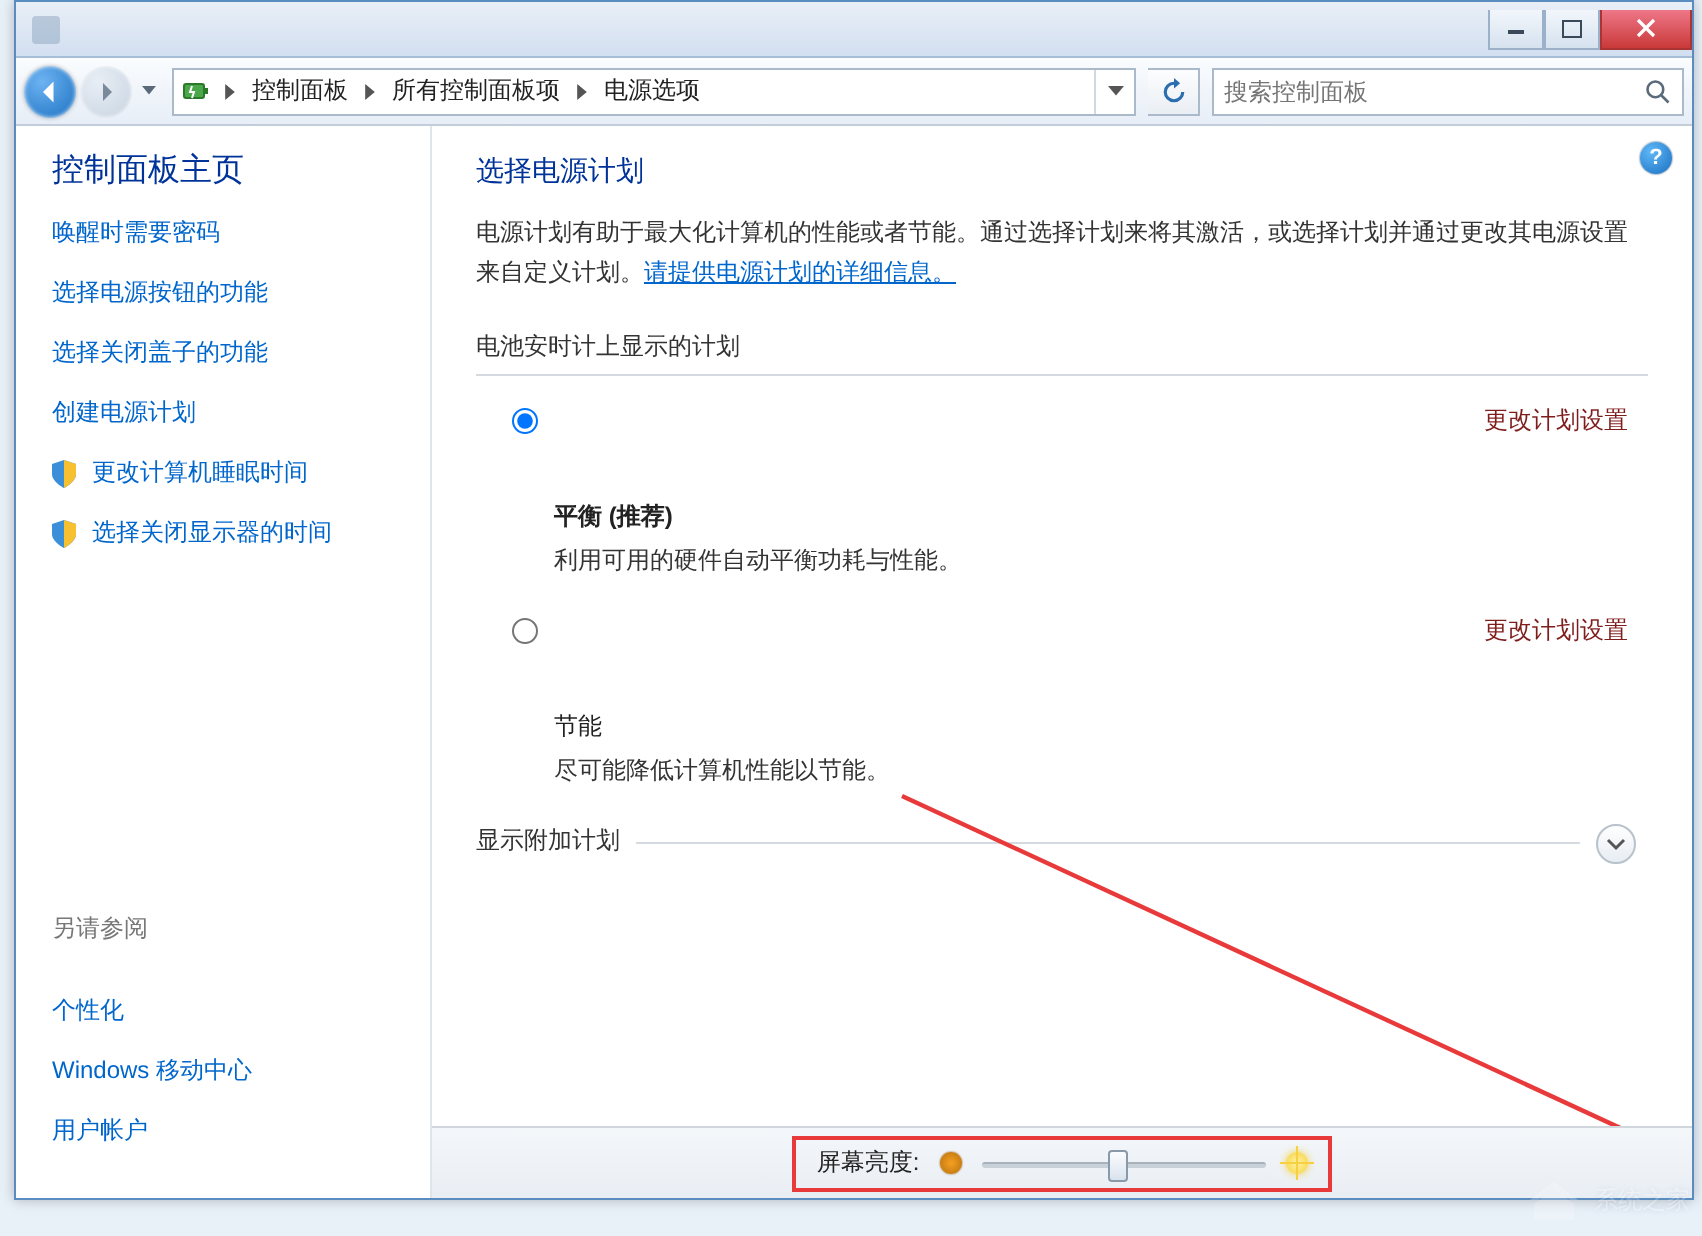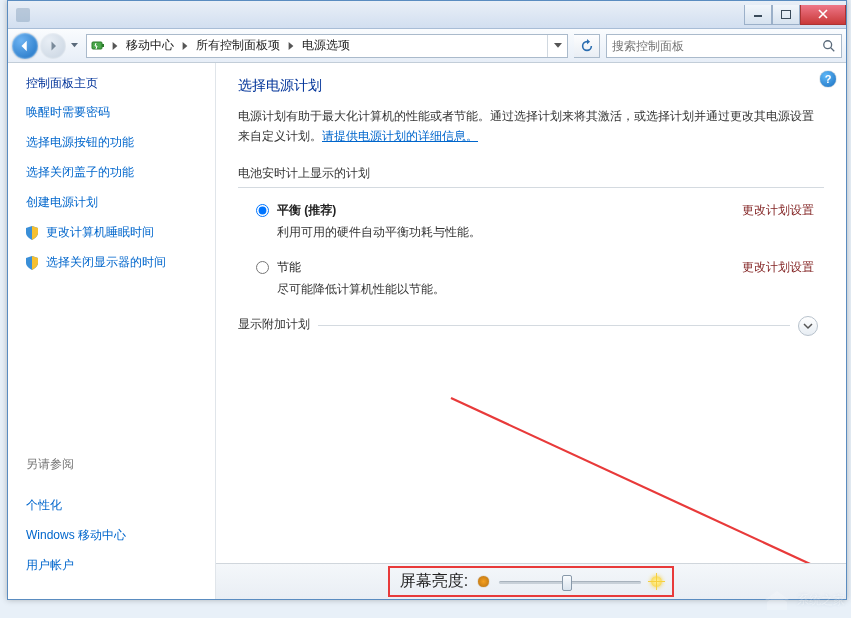--- a/index.html
+++ b/index.html
@@ -34,50 +34,50 @@
     .bc-sep svg { width:6px; height:8px; fill:#555; }
     .addr-dd { width:20px; border-left:1px solid #d0d8e0; display:flex; align-items:center; justify-content:center; height:100%; }
     .refresh-btn { width:26px; height:24px; border:1px solid #aabacb; border-left:none; background:linear-gradient(#fdfdfe,#e9eef4); display:flex; align-items:center; justify-content:center; }
     .refresh-btn svg { width:14px; height:14px; fill:#2a6db0; }
     .search-box { width:236px; height:24px; margin-left:4px; border:1px solid #aabacb; background:#fff; display:flex; align-items:center; padding:0 5px; }
     .search-box input { flex:1; border:none; outline:none; font-size:12px; color:#888; background:transparent; }
     .search-box svg { width:14px; height:14px; fill:#5a6a7a; }
     
     .body { display:flex; height: calc(100% - 62px); }
     .sidebar { width:208px; background:#fff; border-right:1px solid #e0e5ea; padding:12px 0 12px 18px; display:flex; flex-direction:column; position:relative; }
-    .sidebar-title { color:#003399; font-size:12px; margin-bottom:12px; }
+    .sidebar-title { color:#003399; font-size:16px; margin-bottom:12px; }
     .sidebar-link { color:#0066cc; font-size:12px; margin-bottom:13px; cursor:pointer; display:flex; align-items:center; gap:6px; }
     .sidebar-link .ic { width:16px; height:16px; display:inline-flex; align-items:center; justify-content:center; }
     .sidebar-link.with-icon { margin-left: -2px; }
     .see-also { position:absolute; bottom:12px; left:18px; }
     .see-also-title { color:#777; font-size:12px; margin-bottom:24px; }
     
     .main { flex:1; padding: 14px 22px 0 22px; position:relative; overflow:hidden; }
     .help-icon { position:absolute; top:8px; right:10px; width:16px; height:16px; border-radius:50%; background:radial-gradient(circle at 35% 30%,#5fb8f8,#1a6fc0); color:#fff; font-size:11px; font-weight:bold; display:flex; align-items:center; justify-content:center; box-shadow:0 0 1px #05385f; }
     .page-title { color:#003399; font-size:14px; margin-bottom:11px; }
     .page-desc { color:#333; font-size:12px; line-height:1.7; margin-bottom:18px; }
     .page-desc a { color:#0066cc; text-decoration:underline; }
     
     .section-label { color:#333; font-size:12px; margin-bottom:5px; }
     .section-rule { border:none; border-top:1px solid #d4dae0; margin-bottom:14px; }
     .plan { display:flex; align-items:flex-start; margin: 0 10px 18px 18px; }
     .plan-radio { margin-top:2px; margin-right:8px; }
-    .plan-body { flex:1; }
+    .plan-body { flex:1;margin-top:48px; }
     .plan-name { font-size:12px; color:#222; margin-bottom:5px; }
     .plan-name b { font-weight:bold; }
     .plan-desc { font-size:12px; color:#333; }
     .plan-link { color:#7f1d1d; font-size:12px; margin-left:auto; white-space:nowrap; }
     
     .expand-row { display:flex; align-items:flex-start; margin-top:4px; }
     .expand-btn { width:20px; height:20px; border-radius:50%; border:1px solid #b8c2cc; background:linear-gradient(#fff,#e7edf3); display:flex; align-items:center; justify-content:center; margin-left:auto; margin-right:6px; }
     .expand-btn svg { width:10px; height:10px; fill:#555; }
     
     .footer { position:absolute; left:0; right:0; bottom:0; height:36px; border-top:1px solid #d0d6dc; background:linear-gradient(#f4f7fa,#e9eef4); display:flex; align-items:center; justify-content:center; }
     .brightness-box { border:2px solid #e83a3a; padding:3px 10px; display:flex; align-items:center; gap:10px; }
-    .brightness-label { font-size:16px; color:#222; }
+    .brightness-label { font-size:12px; color:#222; }
     .bright-ic { width:11px; height:11px; border-radius:50%; }
     .bright-low { background: radial-gradient(circle,#f6a020,#b67010); box-shadow: 0 0 1px #8a5000; }
     .bright-high { background: radial-gradient(circle,#fff3a0,#f6d040); box-shadow: 0 0 4px #f6d040; position:relative; }
     .bright-high::before,.bright-high::after { content:''; position:absolute; background:#f6d040; }
     .bright-high::before { width:17px; height:1px; left:-3px; top:5px; }
     .bright-high::after { width:1px; height:17px; left:5px; top:-3px; }
     .slider { width:142px; height:18px; position:relative; }
     .slider-track { position:absolute; top:8px; left:0; right:0; height:3px; background:#c8d0d8; border-radius:2px; border-top:1px solid #a8b2bc; }
     .slider-thumb { position:absolute; top:2px; left:48%; width:10px; height:16px; background:linear-gradient(#fafcfe,#d9e3ed); border:1px solid #8899aa; border-radius:2px; transform:translateX(-50%); }
     
@@ -127,21 +127,21 @@
             <rect x="12" y="6" width="2" height="3" fill="#2a7a2a"></rect>
             <path d="M6 5 L5 8 L7 8 L6 11" stroke="#fff" stroke-width="1" fill="none"></path>
           </svg>
       </div>
       <div class="bc">
         <div class="bc-sep">
             <svg viewBox="0 0 6 10">
               <path d="M0 0 L6 5 L0 10 Z"></path>
             </svg>
           </div>
-        <div class="bc-item">移动中心</div>
+        <div class="bc-item">控制面板</div>
         <div class="bc-sep">
             <svg viewBox="0 0 6 10">
               <path d="M0 0 L6 5 L0 10 Z"></path>
             </svg>
           </div>
         <div class="bc-item">所有控制面板项</div>
         <div class="bc-sep">
             <svg viewBox="0 0 6 10">
               <path d="M0 0 L6 5 L0 10 Z"></path>
             </svg>

